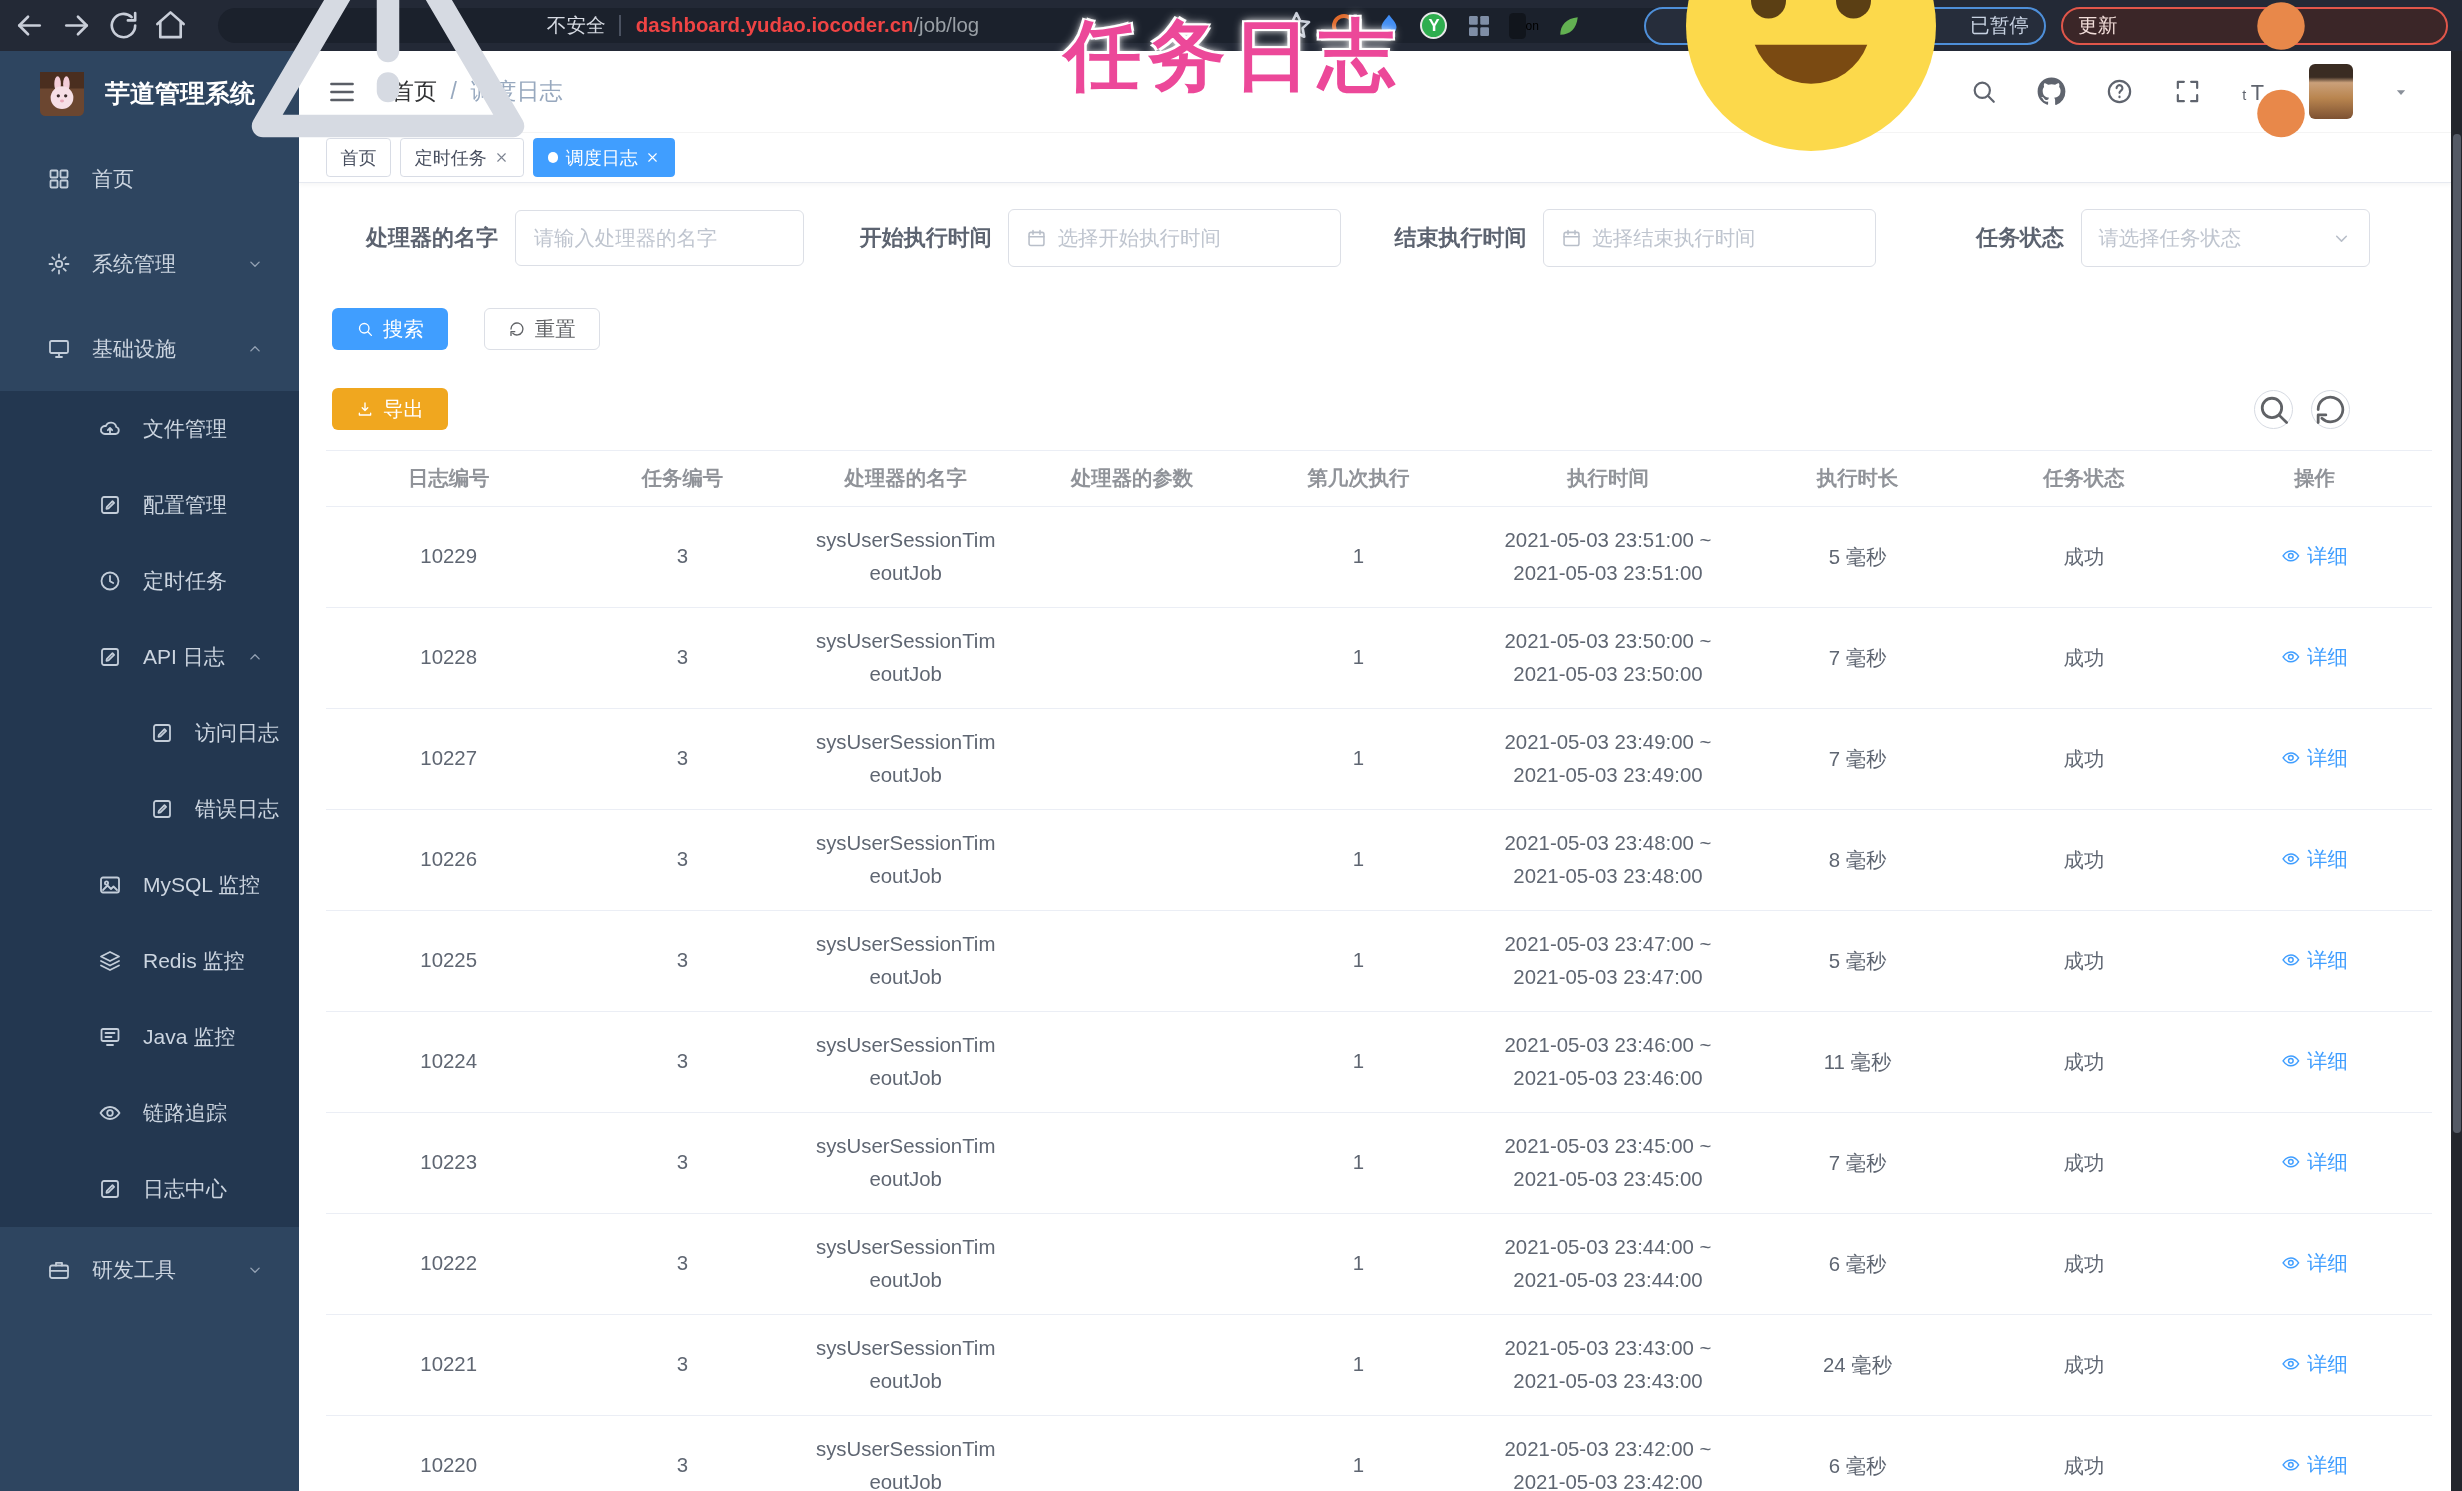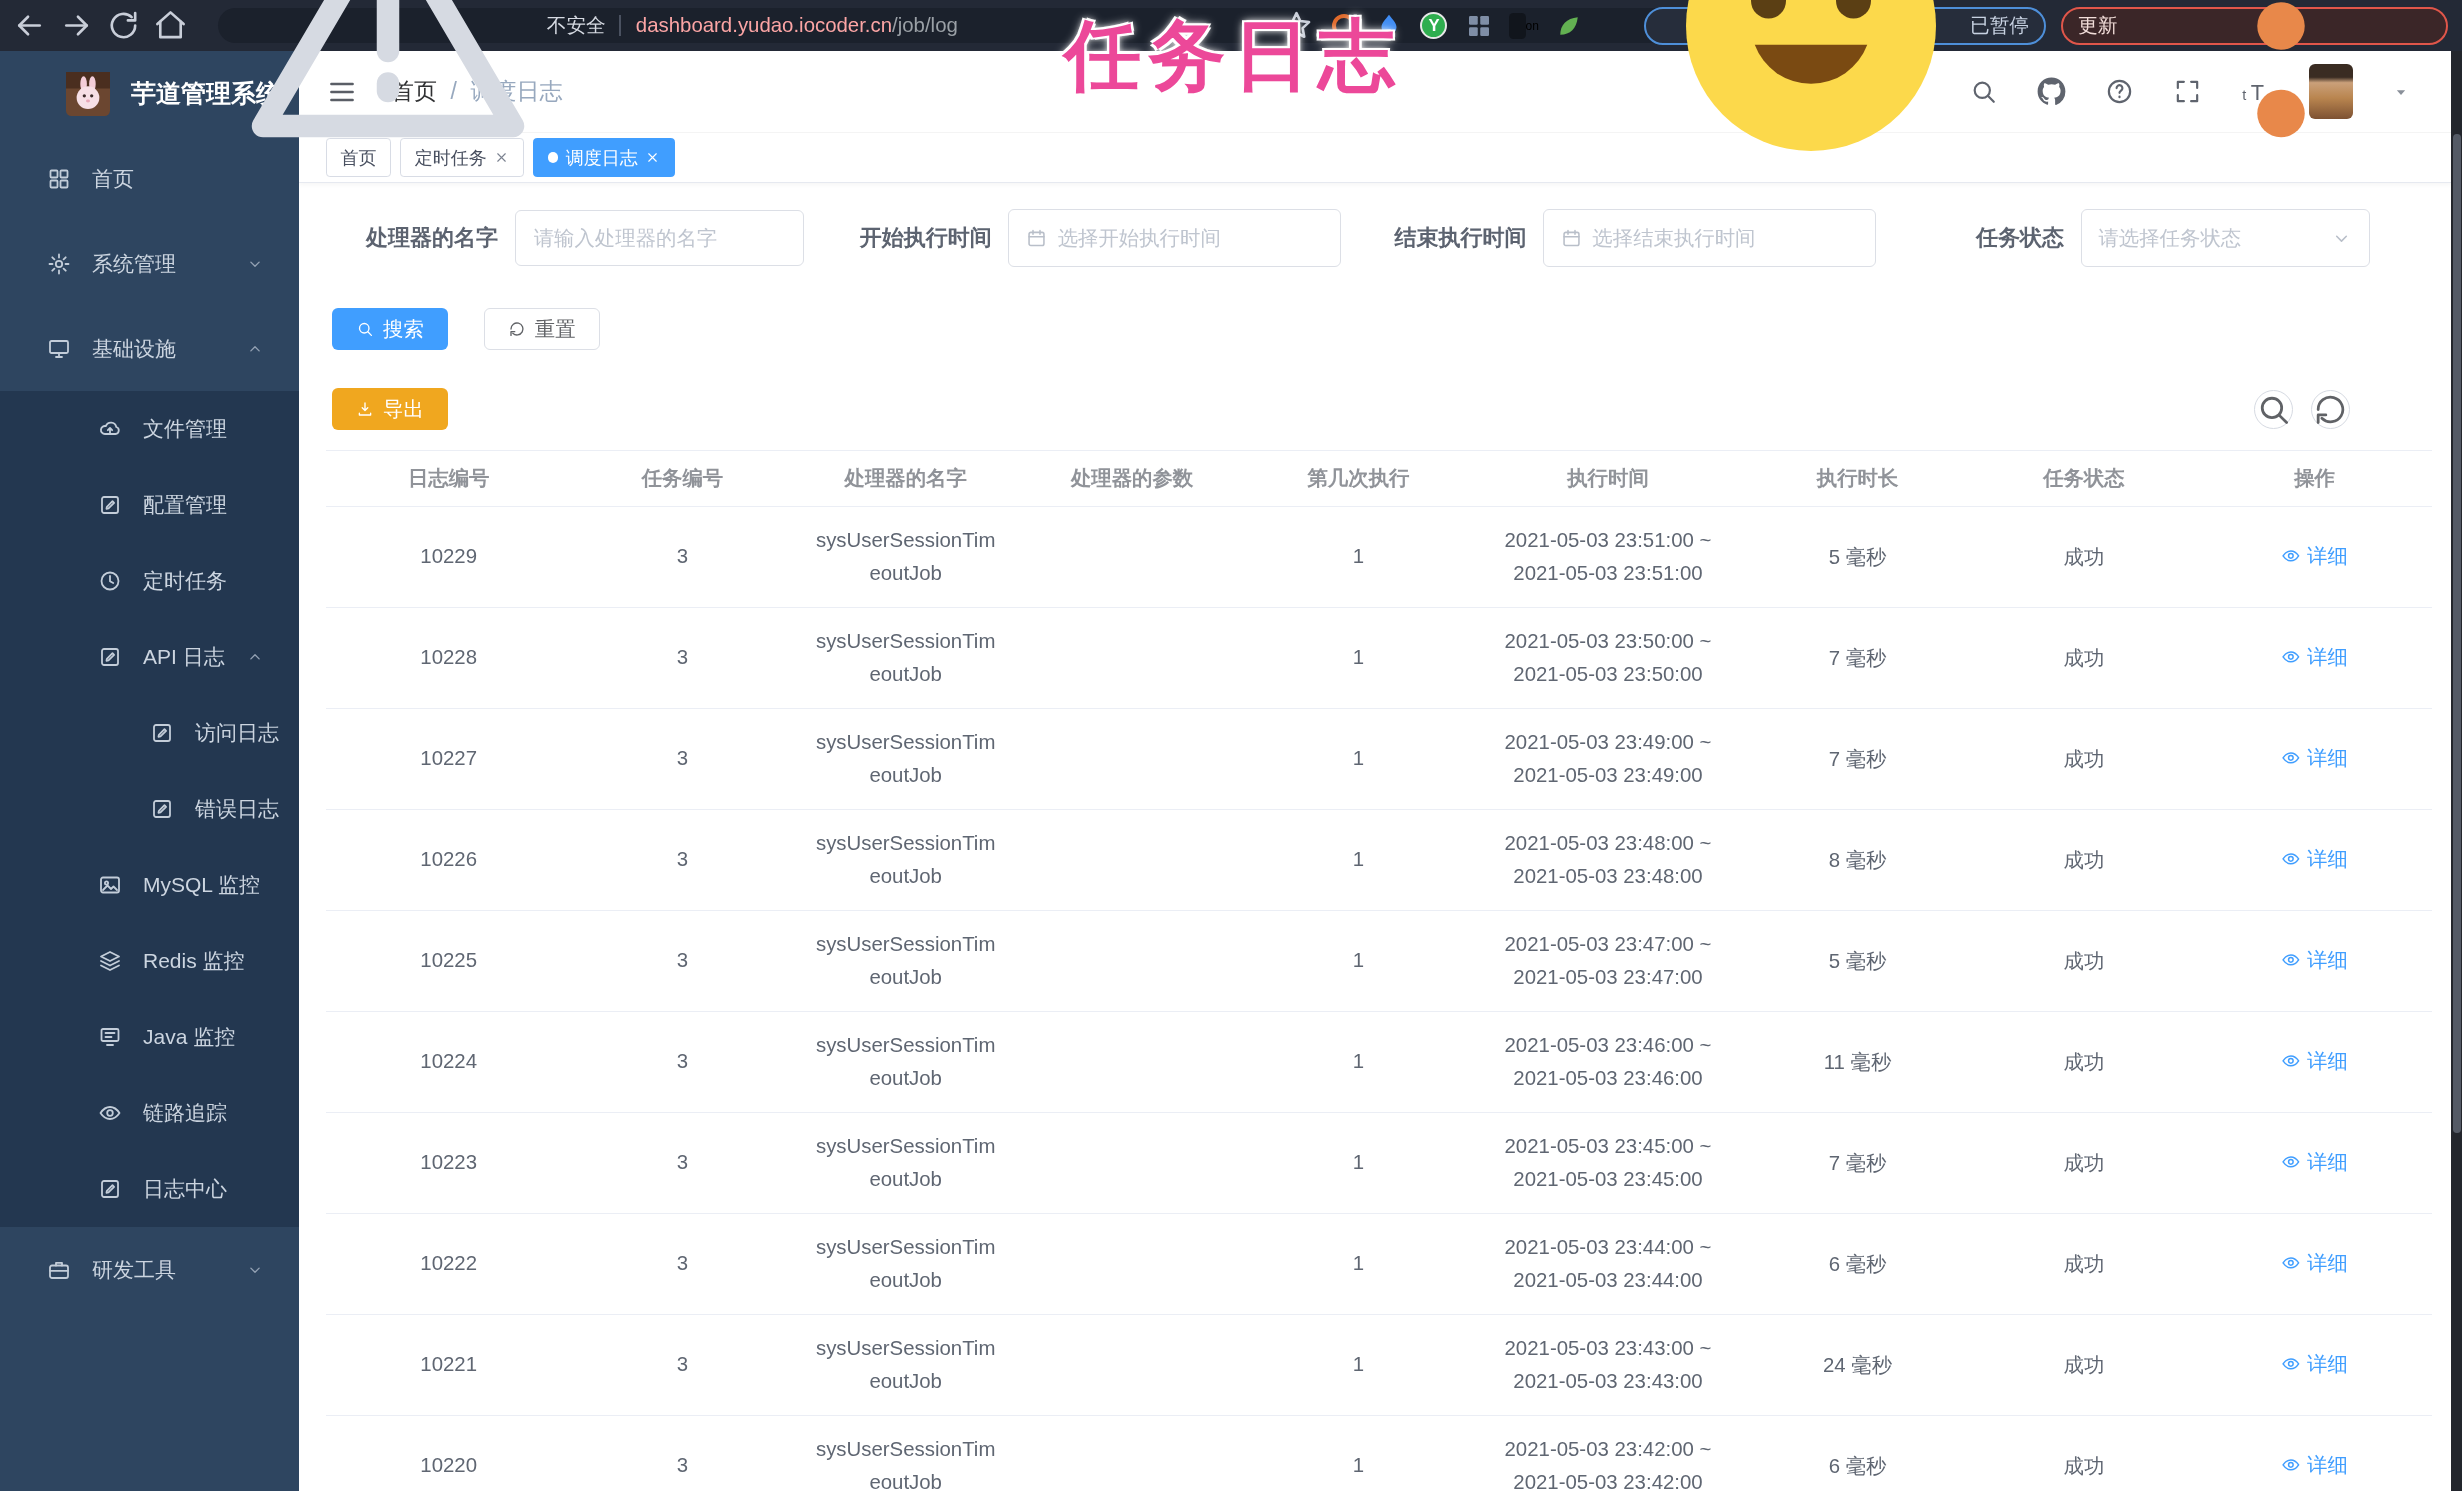--- a/index.html
+++ b/index.html
@@ -17,21 +17,21 @@
 
   
   #chrome{ position:absolute; top:0; left:0; width:2462px; height:51px; background:#232936; display:flex; align-items:center; z-index:10;}
   .cbtn{ width:35px; height:35px; margin-left:12px; display:flex; align-items:center; justify-content:center; color:#c9ced9; border-radius:50%;}
   .cbtn svg{ width:24px; height:24px;}
   .urlbar{ position:absolute; left:218px; top:8.3px; width:1587px; height:35px; background:#1b212c; border-radius:17.4px; display:flex; align-items:center; padding:0 19.7px; color:#d6dae2;}
   .urlbar .i svg{ width:21px; height:21px;}
   .urlbar .sec{ font-size:19.7px; margin:0 13.6px 0 9px; color:#d6dae2;}
   .urlbar .vdiv{ width:1.5px; height:21px; background:#4a5160; margin-right:15px;}
   .url{ font-size:20.4px; white-space:nowrap;}
-  .url .host{ color:#fca5a5;}
+  .url .host{ color:#ef4444;font-weight:bold;}
   .url .path{ color:#9aa0a6;}
   .chrome-right{ position:absolute; right:13.6px; top:0; height:51px; display:flex; align-items:center; gap:15px;}
   .ext{ width:30px; height:30px; display:flex; align-items:center; justify-content:center; position:relative;}
   .ext svg{ width:26px; height:26px;}
   .ext-ring{ width:24px; height:24px; border:4.5px solid #e06a2b; border-radius:50%;}
   .ext-drop{ color:#3f8cf3;}
   .ext-y{ width:27px; height:27px; border-radius:50%; background:#2fae4f; border:2.3px solid #e8e8e8; color:#fff; font-size:16.7px; font-weight:700; display:flex; align-items:center; justify-content:center;}
   .ext-grid{ color:#7f8ea6;}
   .ext-on{ width:26px; height:26px; background:#11151c; border-radius:4.5px;}
   .ext-leaf{ color:#63b152;}
@@ -40,21 +40,21 @@
   .pill-paused{ border:2.3px solid #4e8fd9; background:#262d3b; gap:9px;}
   .pill-paused .face svg{ width:27px; height:27px; display:block;}
   .pill-paused .ptxt{ font-size:19.7px; color:#c8d2e2;}
   .pill-update{ border:2.3px solid #e0564a; background:#3b2628; gap:14px;}
   .pill-update .utxt{ font-size:19.7px; color:#f0dcd8;}
   .pill-update .kebab{ color:#e8884a;}
   .pill-update .kebab svg{ width:21px; height:21px; display:block;}
 
   
   #sidebar{ position:absolute; top:51px; left:0; width:299px; height:1440px; background:#2e4560; z-index:5;}
-  .logo-row{ height:85px; display:flex; align-items:center; padding-left:66px;}
+  .logo-row{ height:85px; display:flex; align-items:center; padding-left:40px;}
   .logo-img{ width:44px; height:44px; display:block;}
   .logo-img svg{ width:44px; height:44px; display:block;}
   .logo-title{ margin-left:21px; font-size:25px; font-weight:700; color:#ffffff;}
   .menu-item{ position:relative; display:flex; align-items:center; color:#ccd5e0; cursor:pointer;}
   .menu-item.lvl1{ height:85px; padding-left:47px; background:#2e4560;}
   .menu-item.lvl2{ height:76px; padding-left:98px; background:#233750;}
   .menu-item.lvl3{ height:76px; padding-left:150px; background:#233750;}
   .menu-item .mi{ width:24px; height:24px; color:#c3cdd9; flex:none;}
   .menu-item .mi svg{ width:24px; height:24px;}
   .menu-item .mlabel{ margin-left:21px; font-size:21px; white-space:nowrap;}

